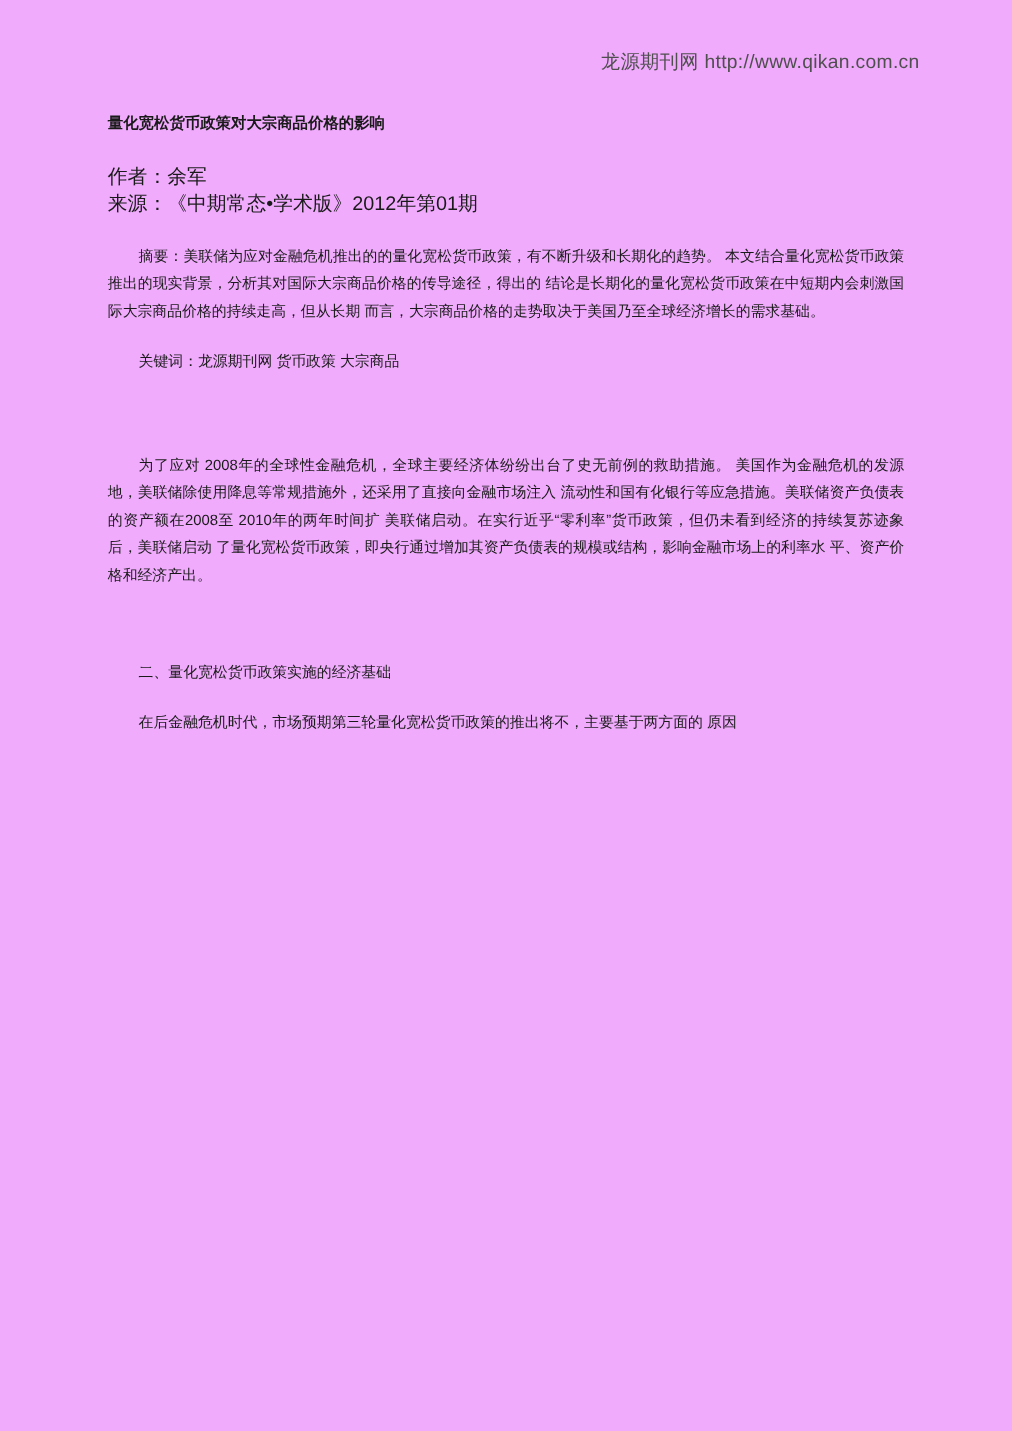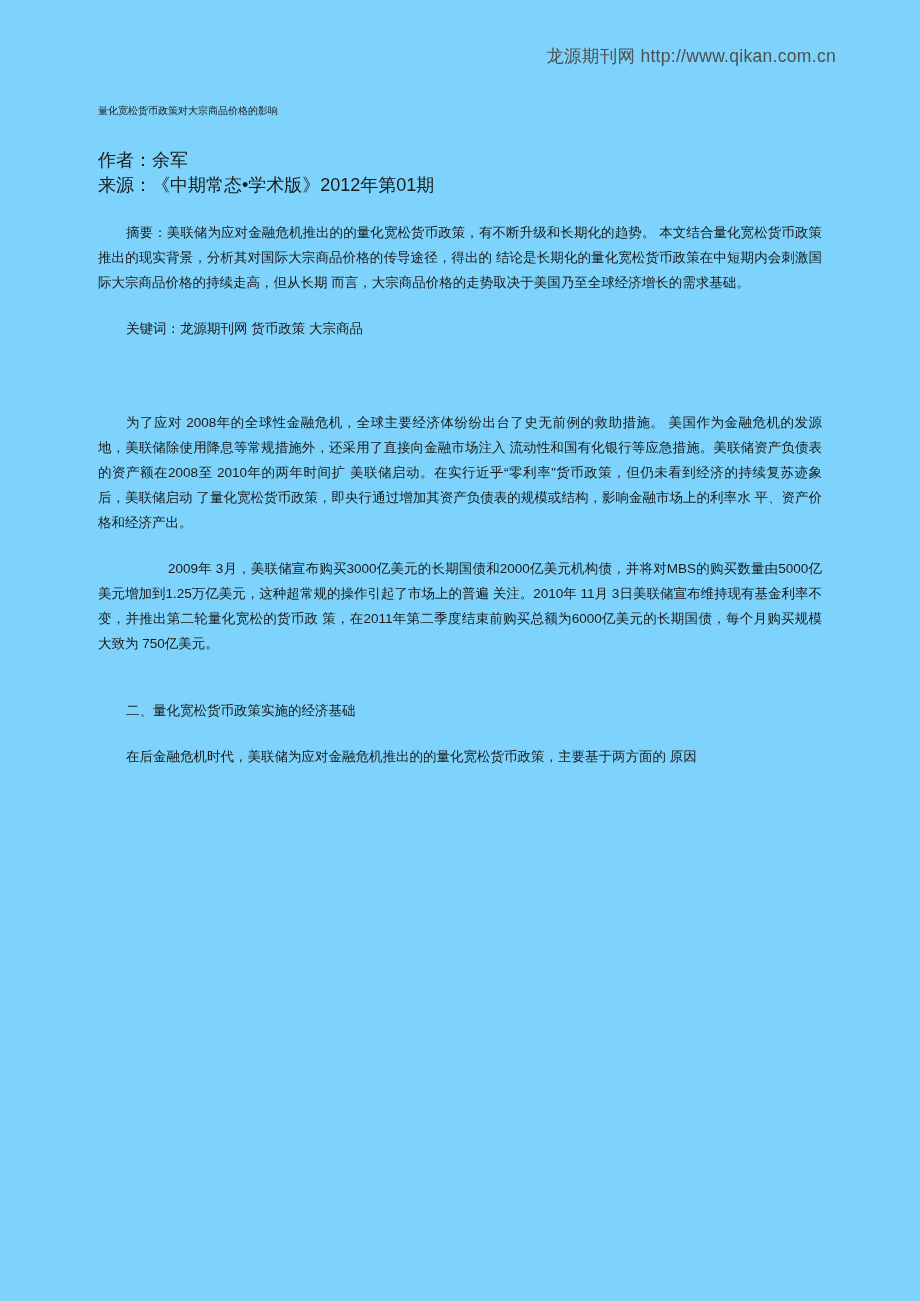--- a/index.html
+++ b/index.html
@@ -8,46 +8,46 @@
     background: #ffffff;
   }
   body {
     font-family: "Liberation Sans", sans-serif;
     color: #000000;
   }
   .page {
     position: relative;
     width: 920px;
     height: 1301px;
-    background: #7dd3fc;
+    background: #f0abfc;
     overflow: hidden;
     box-sizing: border-box;
   }
   .header-watermark {
     position: absolute;
     top: 44px;
     right: 84px;
     font-size: 17.5px;
     letter-spacing: 0.3px;
     color: #4f4f4f;
     white-space: nowrap;
     font-family: "Liberation Sans", sans-serif;
   }
   .content {
     position: absolute;
     top: 100px;
     left: 98px;
     width: 724px;
   }
   .doc-title {
-    font-size: 10px;
+    font-size: 14px;
     line-height: 22px;
     color: #1a1a1a;
     margin: 0 0 26px 0;
-    font-weight: normal;
+    font-weight: bold;
   }
   .meta-line {
     font-size: 18px;
     line-height: 25px;
     color: #1a1a1a;
     margin: 0;
   }
   .para {
     font-size: 13.5px;
     line-height: 25px;
@@ -101,27 +101,26 @@
 
     <div class="gap-c"></div>
 
 
     <div class="gap-d"></div>
 
     <div class="para indent-1">为了应对 2008年的全球性金融危机，全球主要经济体纷纷出台了史无前例的救助措施。 美国作为金融危机的发源地，美联储除使用降息等常规措施外，还采用了直接向金融市场注入 流动性和国有化银行等应急措施。美联储资产负债表的资产额在2008至 2010年的两年时间扩 美联储启动。在实行近乎“零利率”货币政策，但仍未看到经济的持续复苏迹象后，美联储启动 了量化宽松货币政策，即央行通过增加其资产负债表的规模或结构，影响金融市场上的利率水 平、资产价格和经济产出。</div>
 
     <div class="gap-d"></div>
 
-    <div class="para para-deep-indent">2009年 3月，美联储宣布购买3000亿美元的长期国债和2000亿美元机构债，并将对MBS的购买数量由5000亿美元增加到1.25万亿美元，这种超常规的操作引起了市场上的普遍 关注。2010年 11月 3日美联储宣布维持现有基金利率不变，并推出第二轮量化宽松的货币政 策，在2011年第二季度结束前购买总额为6000亿美元的长期国债，每个月购买规模大致为 750亿美元。</div>
 
     <div class="gap-d"></div>
 
 
     <div class="gap-d"></div>
 
     <div class="section-heading">二、量化宽松货币政策实施的经济基础</div>
 
     <div class="gap-d"></div>
 
-    <div class="para indent-1">在后金融危机时代，美联储为应对金融危机推出的的量化宽松货币政策，主要基于两方面的 原因</div>
+    <div class="para indent-1">在后金融危机时代，市场预期第三轮量化宽松货币政策的推出将不，主要基于两方面的 原因</div>
 
   </div>
 </div>
 
 </body></html>

